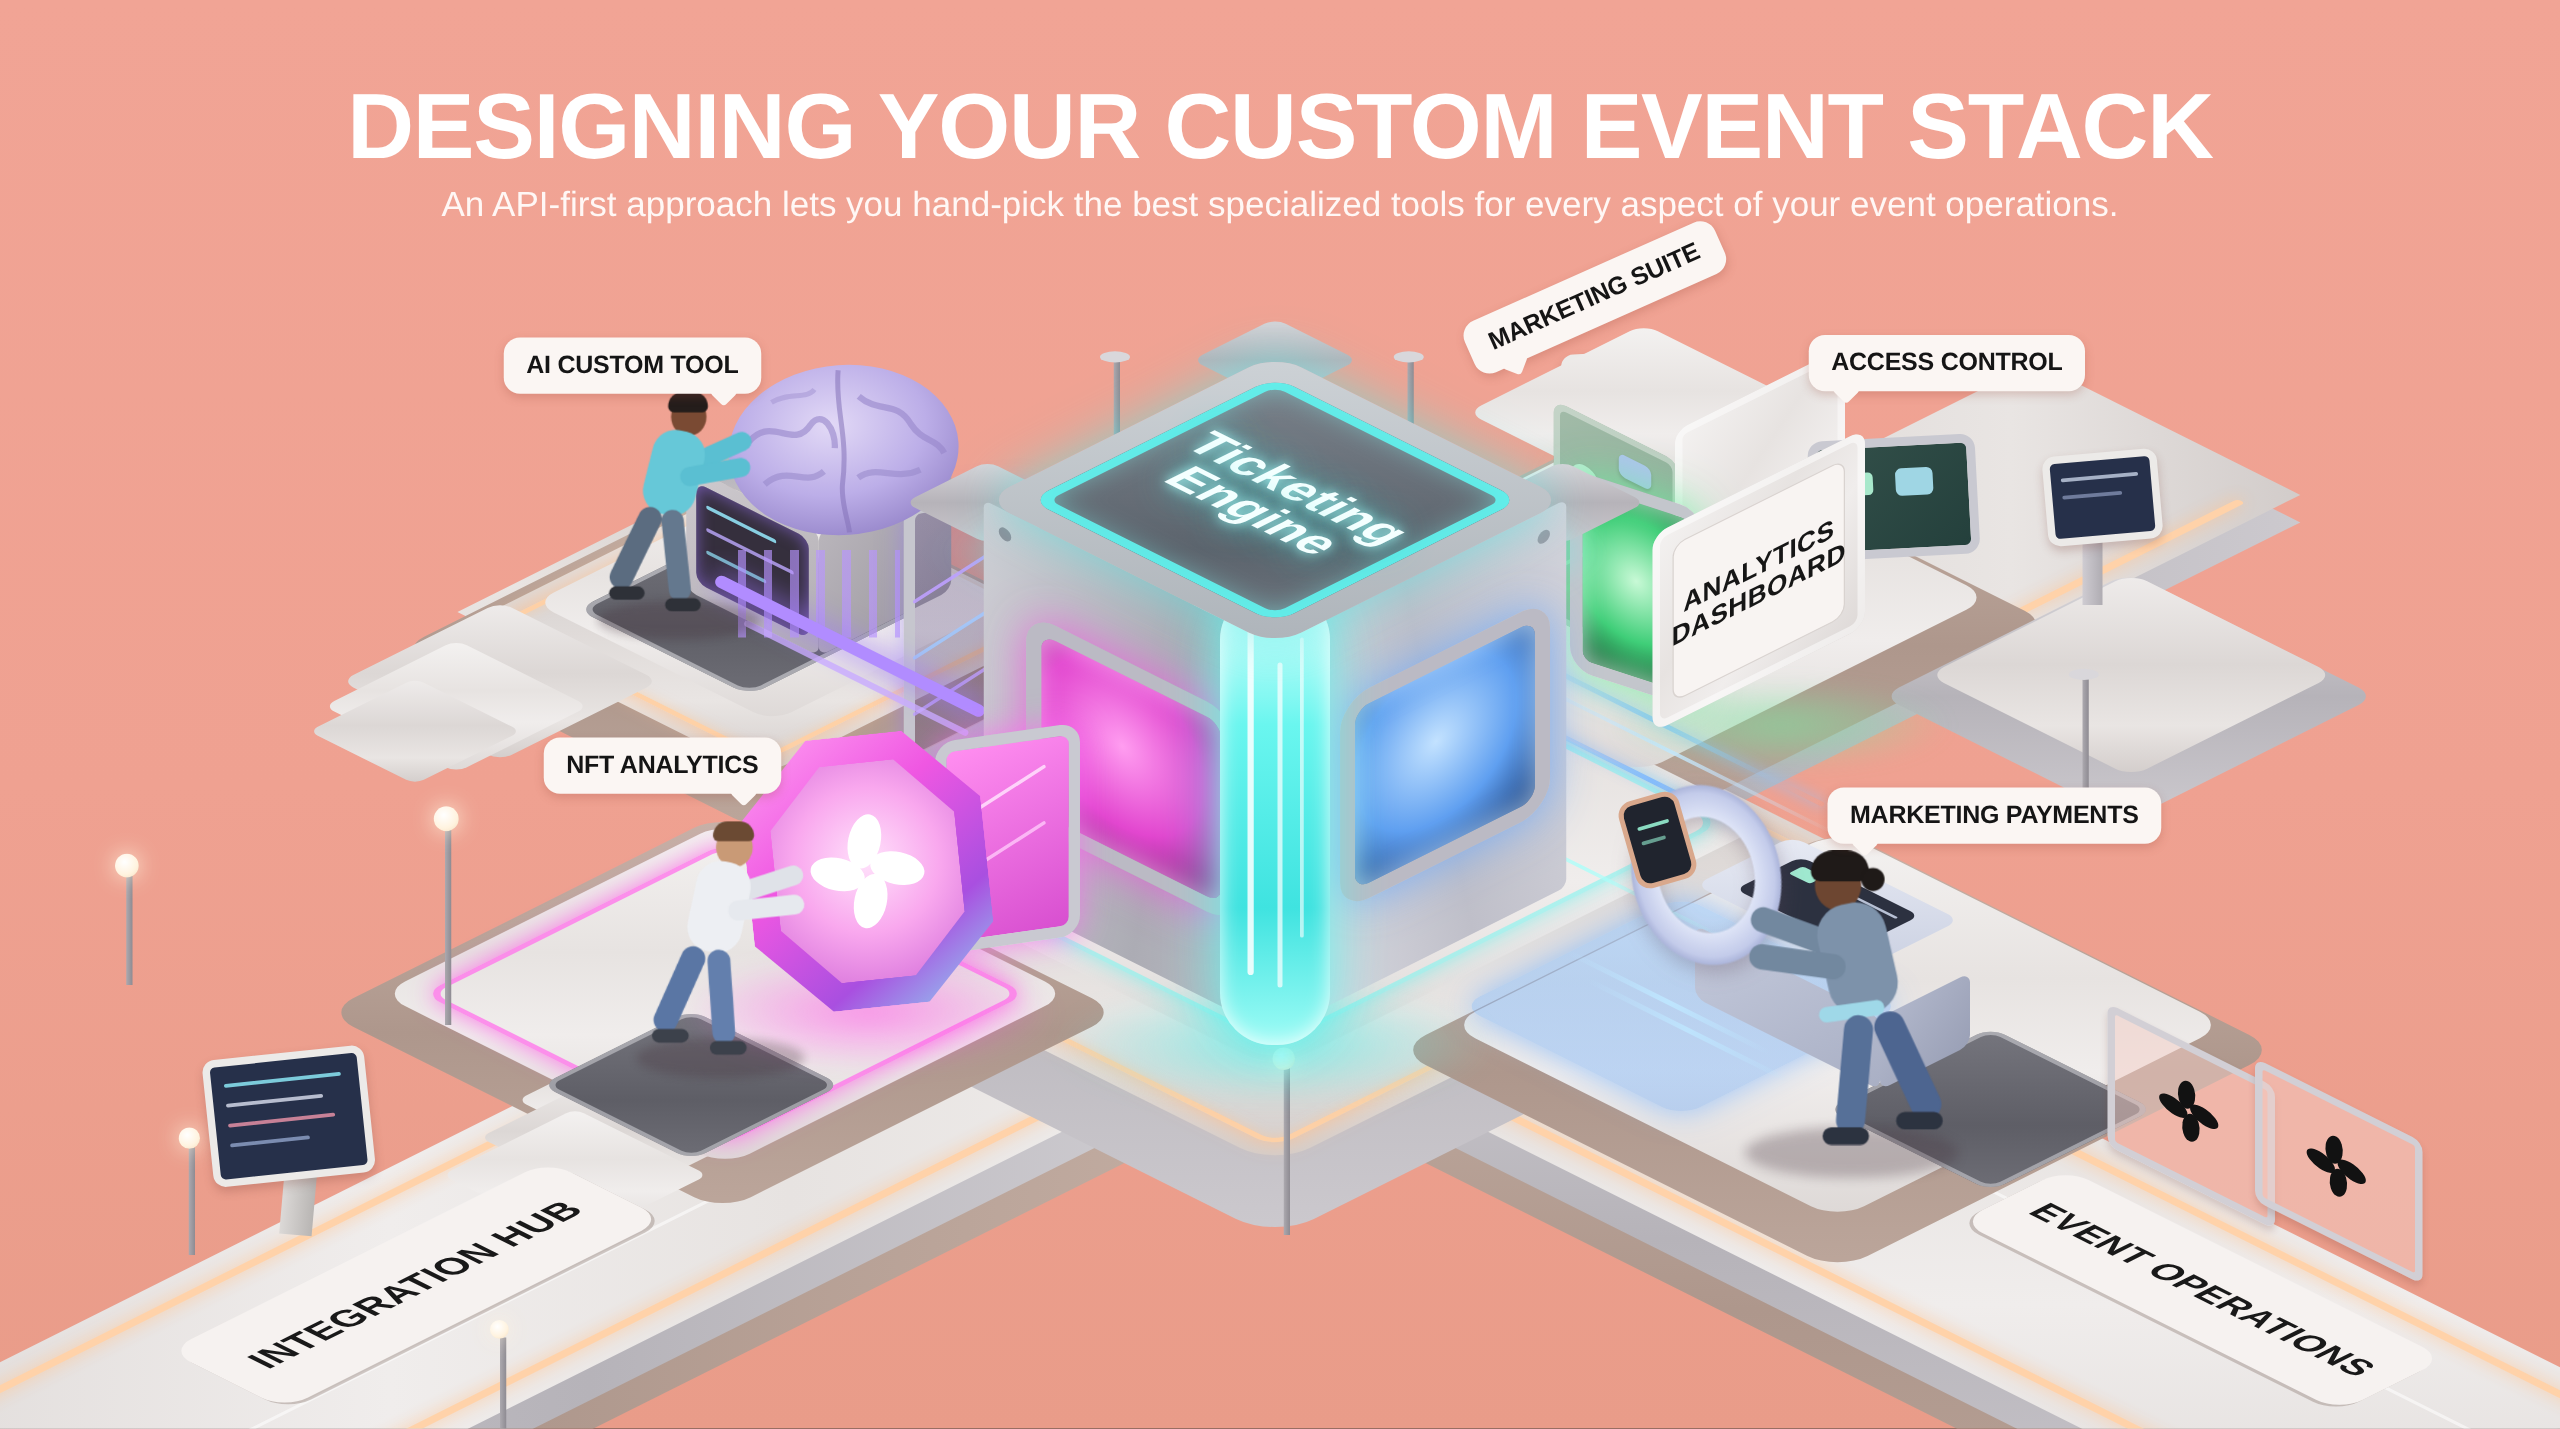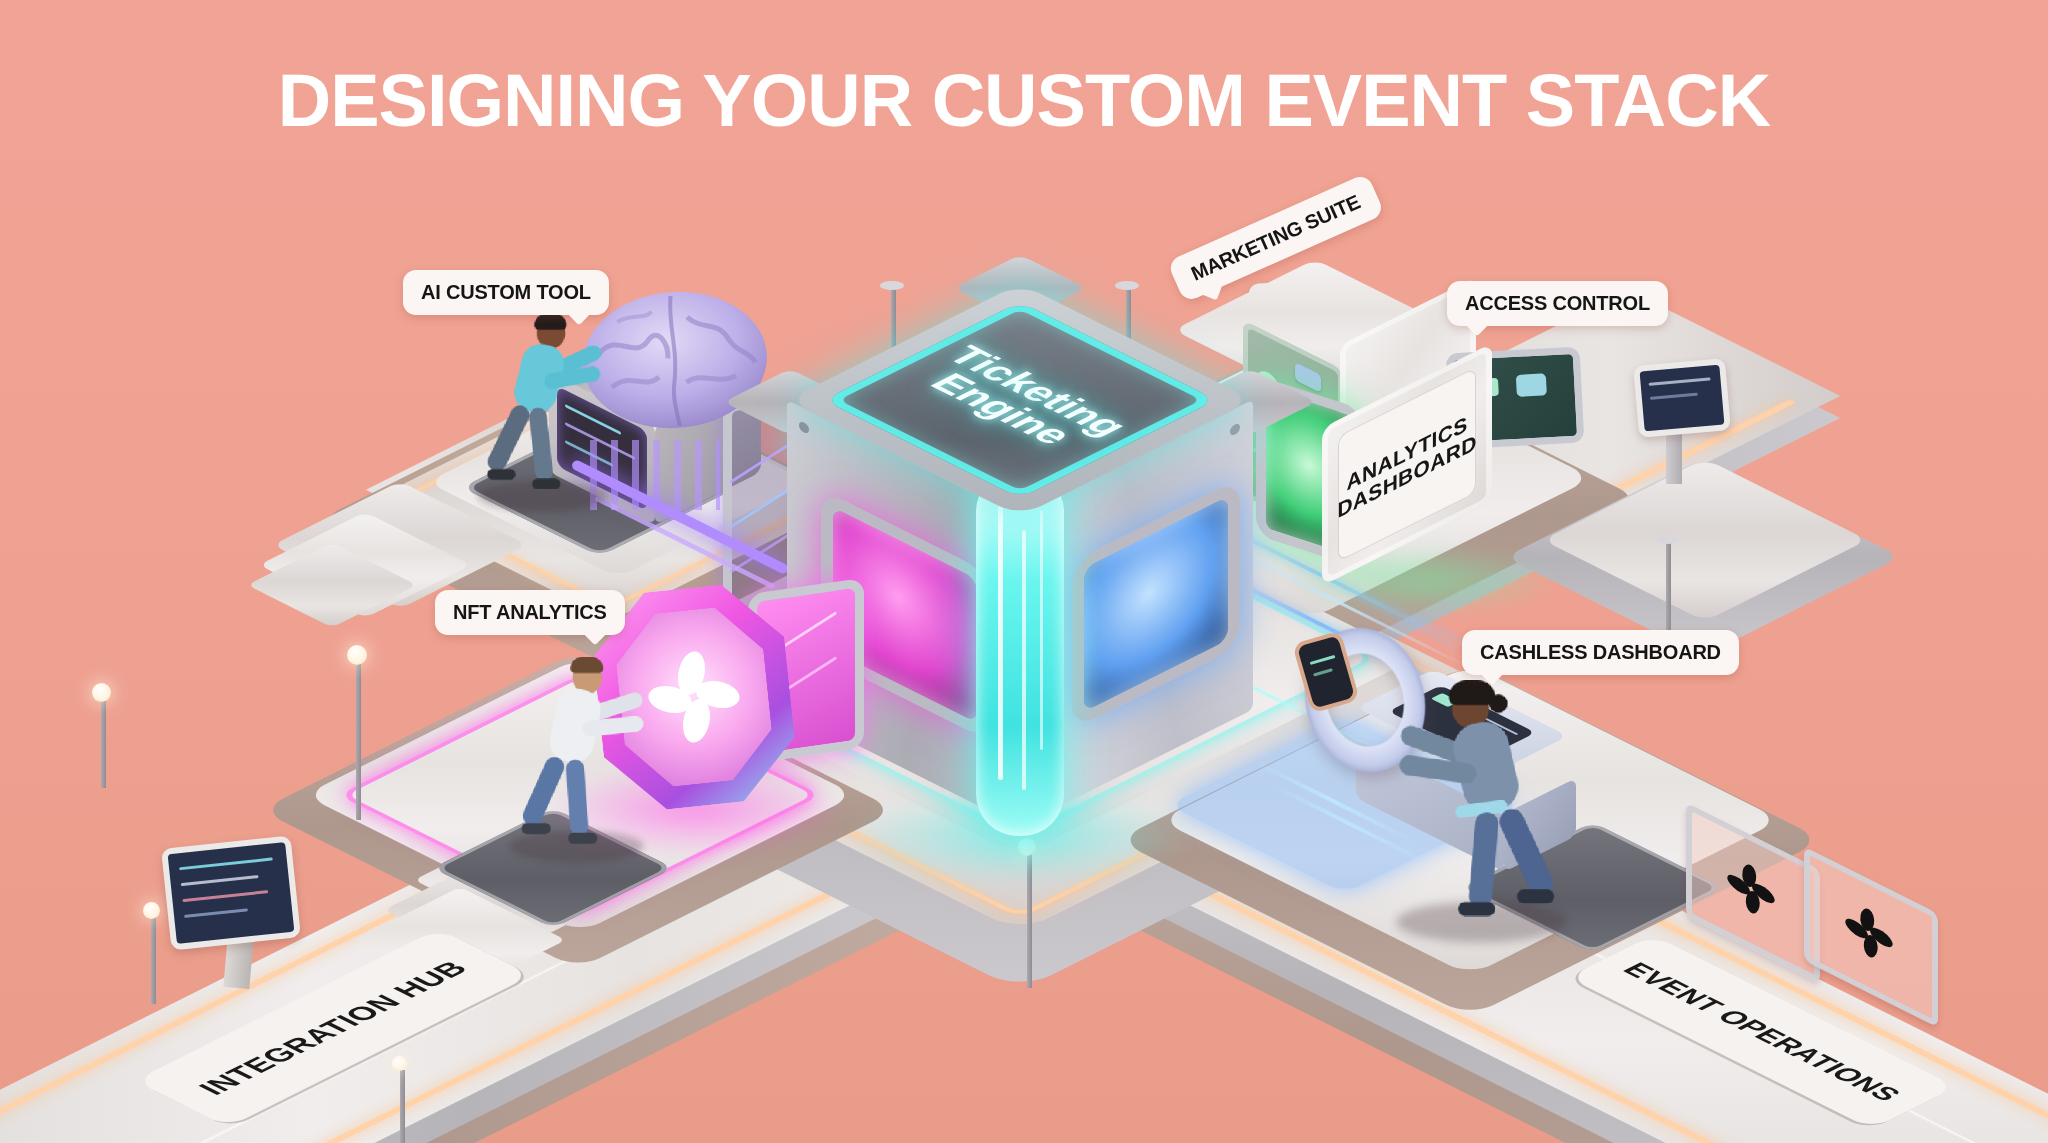--- a/index.html
+++ b/index.html
@@ -377,25 +377,26 @@
     <div style="left:-4px;top:130px;width:24px;height:9px;border-radius:5px;background:#2C3340;"></div>
     <div style="left:34px;top:138px;width:24px;height:9px;border-radius:5px;background:#2C3340;"></div>
   </div>
 
   <div class="bubble tail-r" style="left:403px;top:270px;">
     <span>AI CUSTOM TOOL</span>
   </div>
   <div class="bubble tail-l" style="left:1185px;top:258px;transform:rotate(-24deg);transform-origin:0 100%;">
     <span>MARKETING SUITE</span>
   </div>
-  <div class="bubble tail-l" style="left:1447px;top:268px;margin-top:13px;">
+  <div class="bubble tail-l" style="left:1447px;top:268px;">
     <span>ACCESS CONTROL</span>
   </div>
   <div class="bubble tail-r" style="left:435px;top:590px;">
     <span>NFT ANALYTICS</span>
   </div>
   <div class="bubble tail-l" style="left:1462px;top:630px;">
-    <span>CASHLESS DASHBOARD</span>
+    <span>MARKETING PAYMENTS</span>
   </div>
 
   <h1 class="title" style="margin:0;">DESIGNING YOUR CUSTOM EVENT STACK</h1>
+  <p class="subtitle" style="margin:0;">An API-first approach lets you hand-pick the best specialized tools for every aspect of your event operations.</p>
 
 </div>
 
 </body></html>

